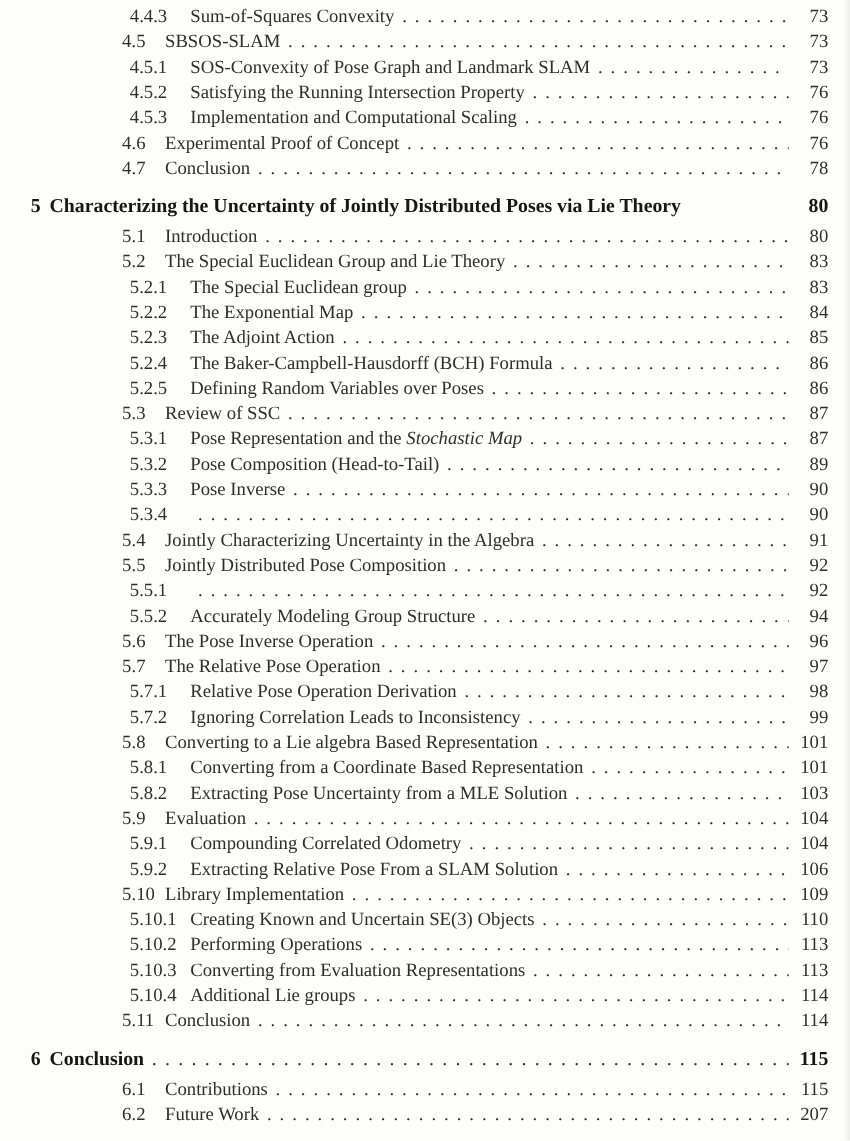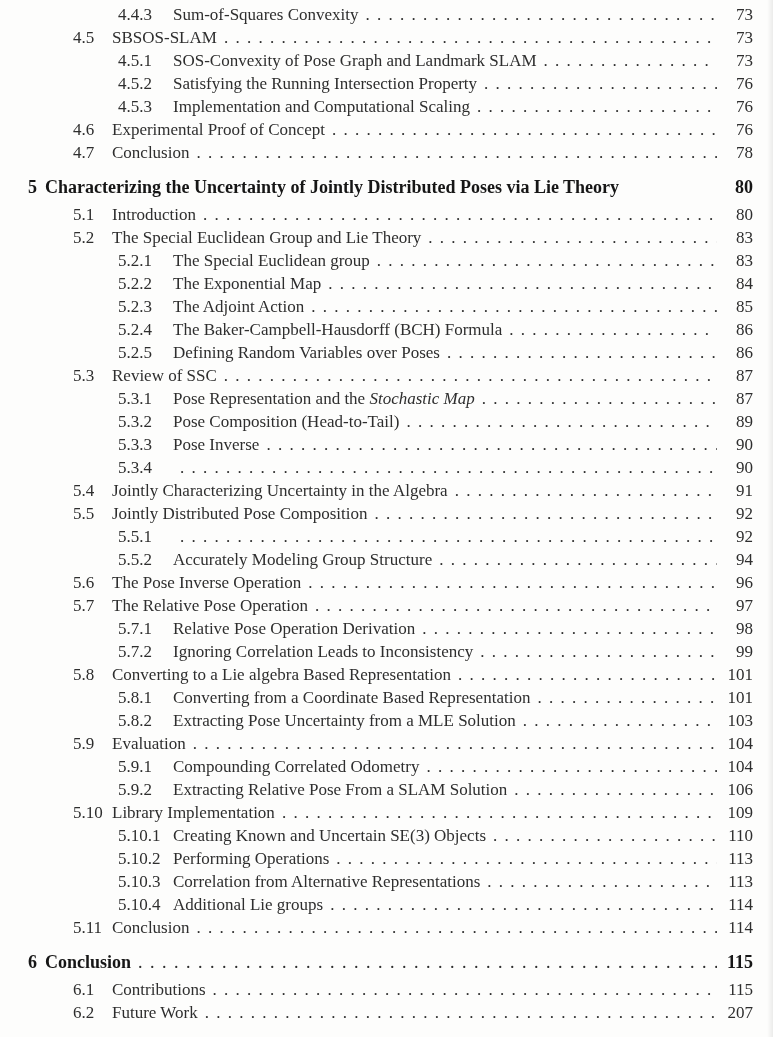--- a/index.html
+++ b/index.html
@@ -29,21 +29,21 @@
     line-height:23px;
     white-space:nowrap;
   }
   .lvl-chapter{
     font-weight:bold;
     color:#161616;
     font-size:18px;
     margin:12px 0 4px 0;
     padding-left:28px;
   }
-  .lvl-section{padding-left:73px;}
+  .lvl-section{padding-left:111px;}
   .lvl-subsection{padding-left:118px;justify-content:flex-end;}
   .num{flex:0 0 auto;}
   .lvl-chapter .num{min-width:17px;}
   .lvl-section .num{min-width:39px;}
   .lvl-subsection .num{min-width:55px;}
   .title{flex:0 1 auto;}
   .title .em{font-style:italic;margin-top:37px;}
   .leader{
     flex:1 1 0;
     min-width:0;
@@ -284,21 +284,21 @@
         <span class="page-num">110</span>
       </div>
       <div class="toc-line lvl-subsection">
         <span class="num">5.10.2</span>
         <span class="title">Performing Operations</span>
         <span class="leader dots"></span>
         <span class="page-num">113</span>
       </div>
       <div class="toc-line lvl-subsection">
         <span class="num">5.10.3</span>
-        <span class="title">Correlation from Alternative Representations</span>
+        <span class="title">Converting from Evaluation Representations</span>
         <span class="leader dots"></span>
         <span class="page-num">113</span>
       </div>
       <div class="toc-line lvl-subsection">
         <span class="num">5.10.4</span>
         <span class="title">Additional Lie groups</span>
         <span class="leader dots"></span>
         <span class="page-num">114</span>
       </div>
       <div class="toc-line lvl-section">

